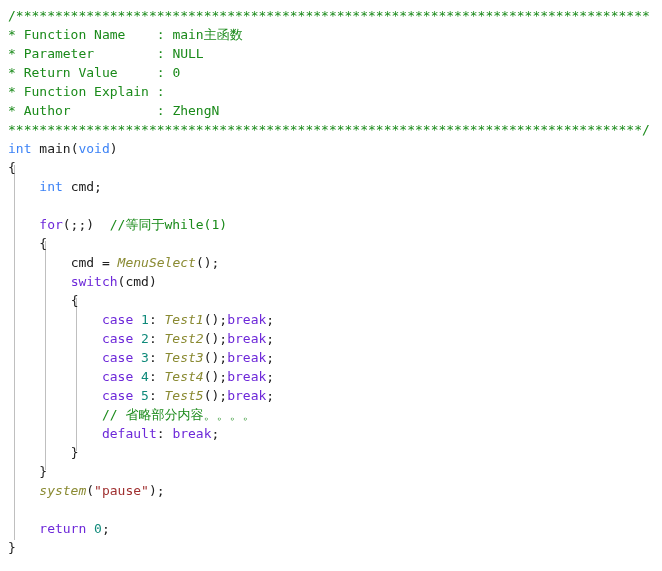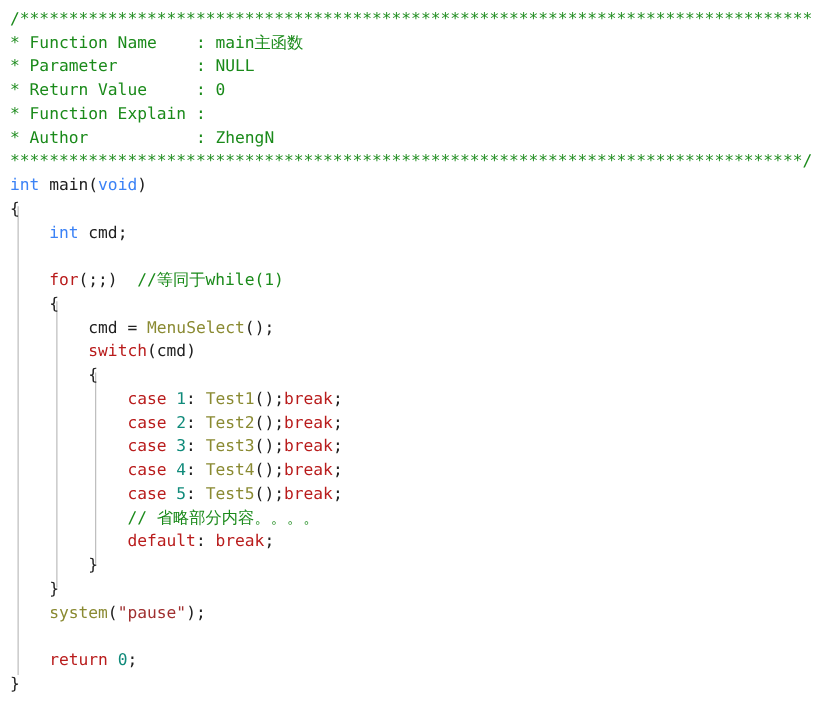--- a/index.html
+++ b/index.html
@@ -52,22 +52,22 @@
   .ln {
     display: block;
     height: 19px;
     padding-left: 8px;
     white-space: pre;
   }
 
   
   .cmt   { color: #1a8a1a; }            
   .kw    { color: #3b82f6; }            
-  .ctl   { color: #b91c1c; }            
-  .fn    { color: #8a8a32; }            
+  .ctl   { color: #6d28d9; }            
+  .fn    { color: #8a8a32; font-style: italic; }            
   .str   { color: #a03030; }            
   .num   { color: #0f8a7a; }            
   .pln   { color: #202020; }            
 </style>
 </head>
 <body>
 
 <div id="editor">
 
   <div class="guides">

